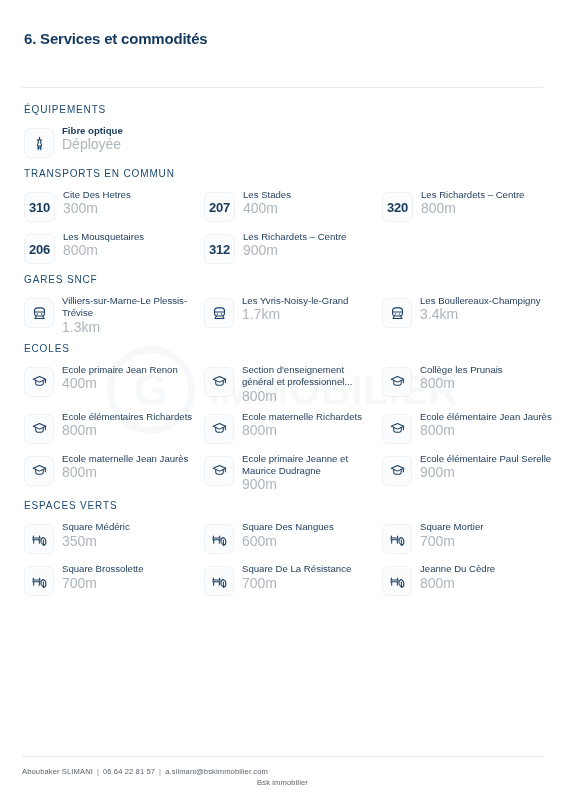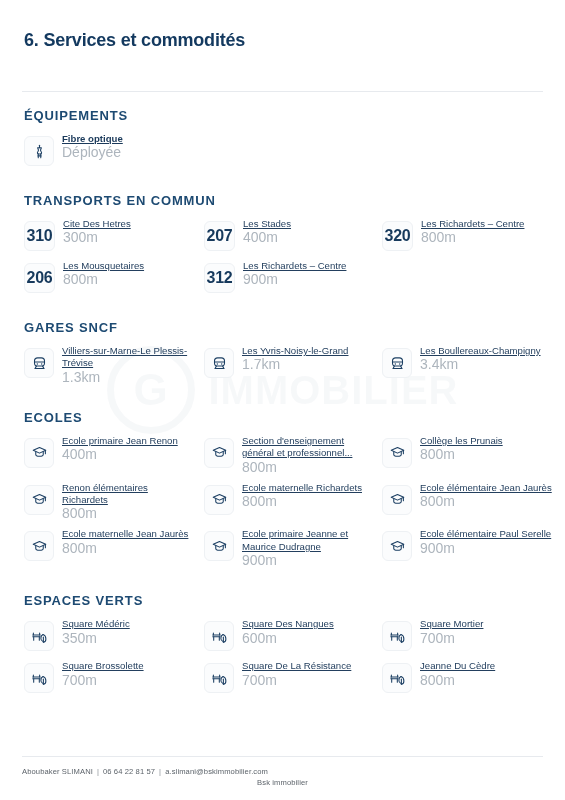--- a/index.html
+++ b/index.html
@@ -51,41 +51,41 @@
   .page {
     position: relative;
     z-index: 1;
     width: 565px;
     height: 800px;
     box-sizing: border-box;
     padding: 0 22px;
   }
 
   .page-title {
-    font-size: 18px;
+    font-size: 15px;
     font-weight: 700;
     color: #13395f;
     letter-spacing: -0.2px;
     padding-top: 30px;
     margin: 0 0 0 2px;
   }
 
   .title-divider {
     margin-top: 40px;
     border-top: 1px solid #e7eaee;
   }
 
   .section {
-    margin-top: 26px;
+    margin-top: 9px;
   }
   .section.first { margin-top: 16px; }
 
   .section-head {
-    font-size: 13px;
-    font-weight: 700;
+    font-size: 10px;
+    font-weight: 400;
     letter-spacing: 0.85px;
     color: #1d4a72;
     text-transform: uppercase;
     margin: 0 0 8px 2px;
   }
 
   .grid {
     display: grid;
     grid-template-columns: 180px 178px 180px;
     column-gap: 0px;
@@ -107,37 +107,36 @@
     border-radius: 6px;
     background: #fbfcfd;
     border: 1px solid #eef1f4;
     display: flex;
     align-items: center;
     justify-content: center;
     margin-top: 4px;
   }
   .badge.line-num {
     width: 29px;
-    font-size: 16px;
+    font-size: 13px;
     font-weight: 700;
     color: #16395c;
     letter-spacing: -0.2px;
   }
   .badge svg { display: block; }
 
   .poi-text {
     min-width: 0;
     padding-top: 1px;
   }
   .poi-name {
     font-size: 9.6px;
     line-height: 12.4px;
     color: #233f5e;
     font-weight: 400;
-    text-decoration: underline;
   }
   .poi-sub {
     font-size: 14px;
     line-height: 12px;
     color: #adb5bd;
     margin-top: 1px;
   }
 
   .fibre .poi-name { font-weight: 700; color: #1b3a5b; }
 
@@ -343,21 +342,21 @@
           </div>
           <div class="poi">
             <div class="badge">
               <svg width="15" height="15" viewBox="0 0 24 24" fill="none" stroke="#1c3f63" stroke-width="1.7" stroke-linecap="round" stroke-linejoin="round">
                 <path d="M2 8.5 12 4l10 4.5-10 4.5z"></path>
                 <path d="M6 11v4.2c0 1.6 2.7 2.8 6 2.8s6-1.2 6-2.8V11"></path>
                 <path d="M21.4 8.8v5"></path>
               </svg>
             </div>
             <div class="poi-text">
-              <div class="poi-name">Renon élémentaires Richardets</div>
+              <div class="poi-name">Ecole élémentaires Richardets</div>
               <div class="poi-sub">800m</div>
             </div>
           </div>
           <div class="poi">
             <div class="badge">
               <svg width="15" height="15" viewBox="0 0 24 24" fill="none" stroke="#1c3f63" stroke-width="1.7" stroke-linecap="round" stroke-linejoin="round">
                 <path d="M2 8.5 12 4l10 4.5-10 4.5z"></path>
                 <path d="M6 11v4.2c0 1.6 2.7 2.8 6 2.8s6-1.2 6-2.8V11"></path>
                 <path d="M21.4 8.8v5"></path>
               </svg>

